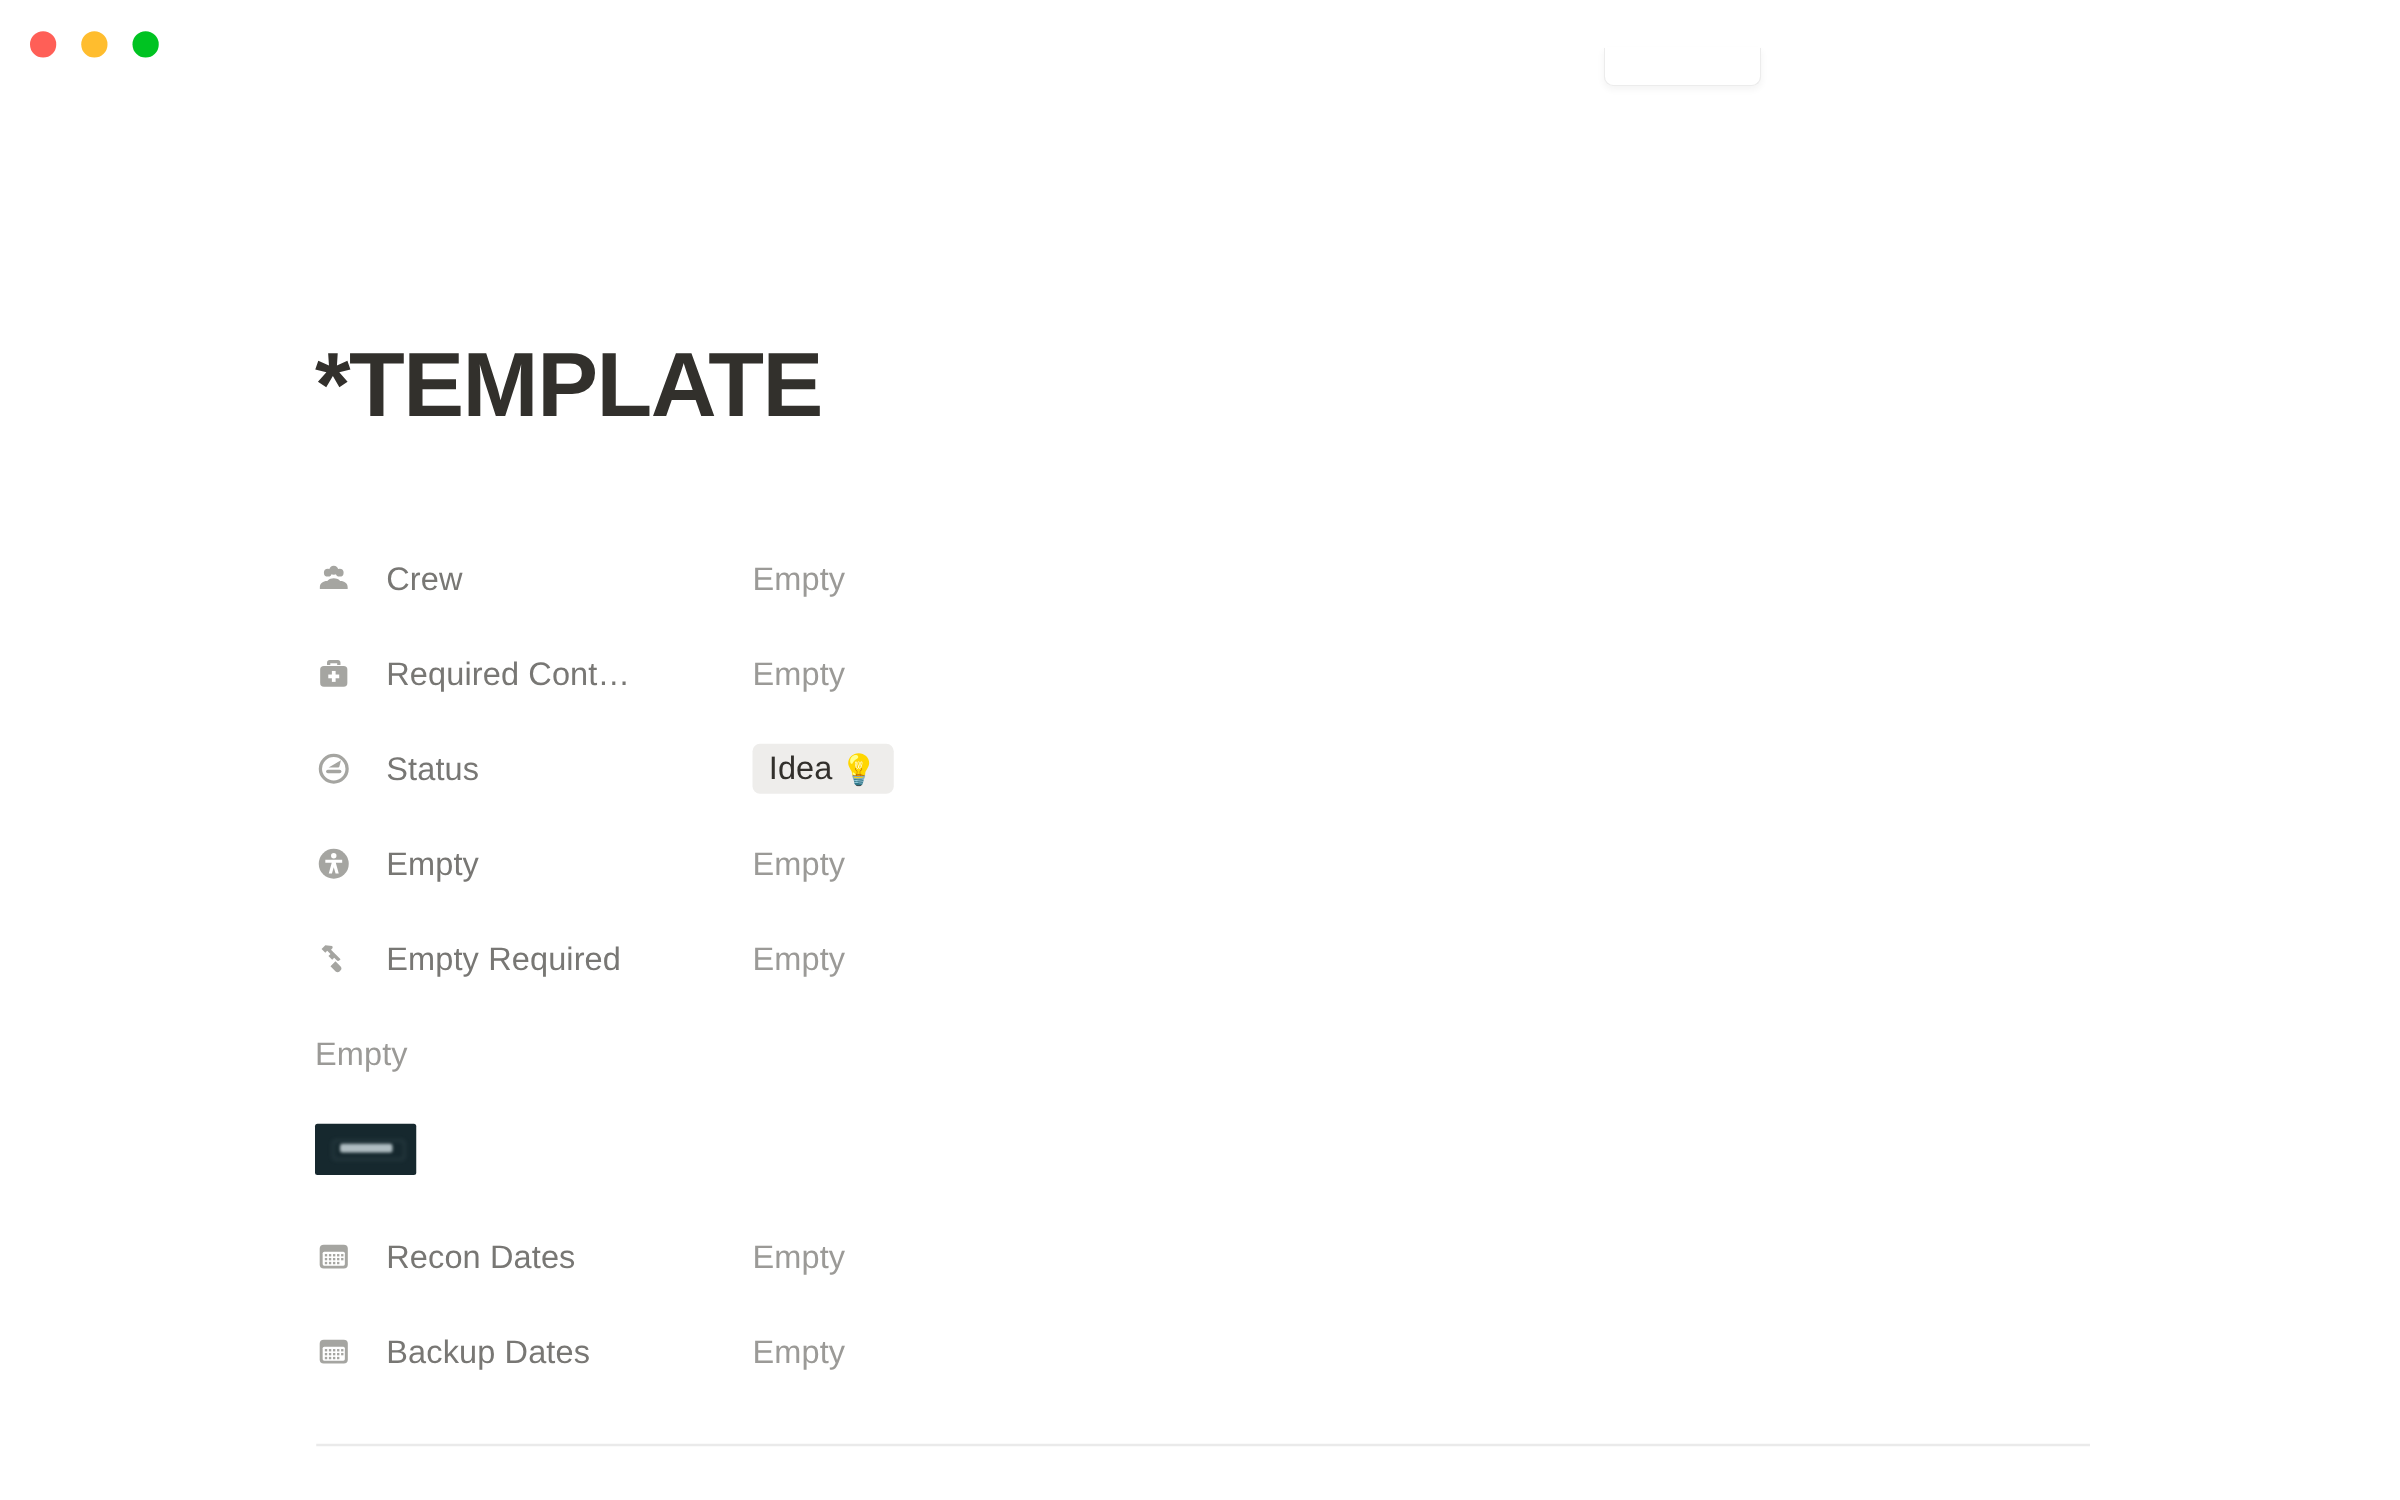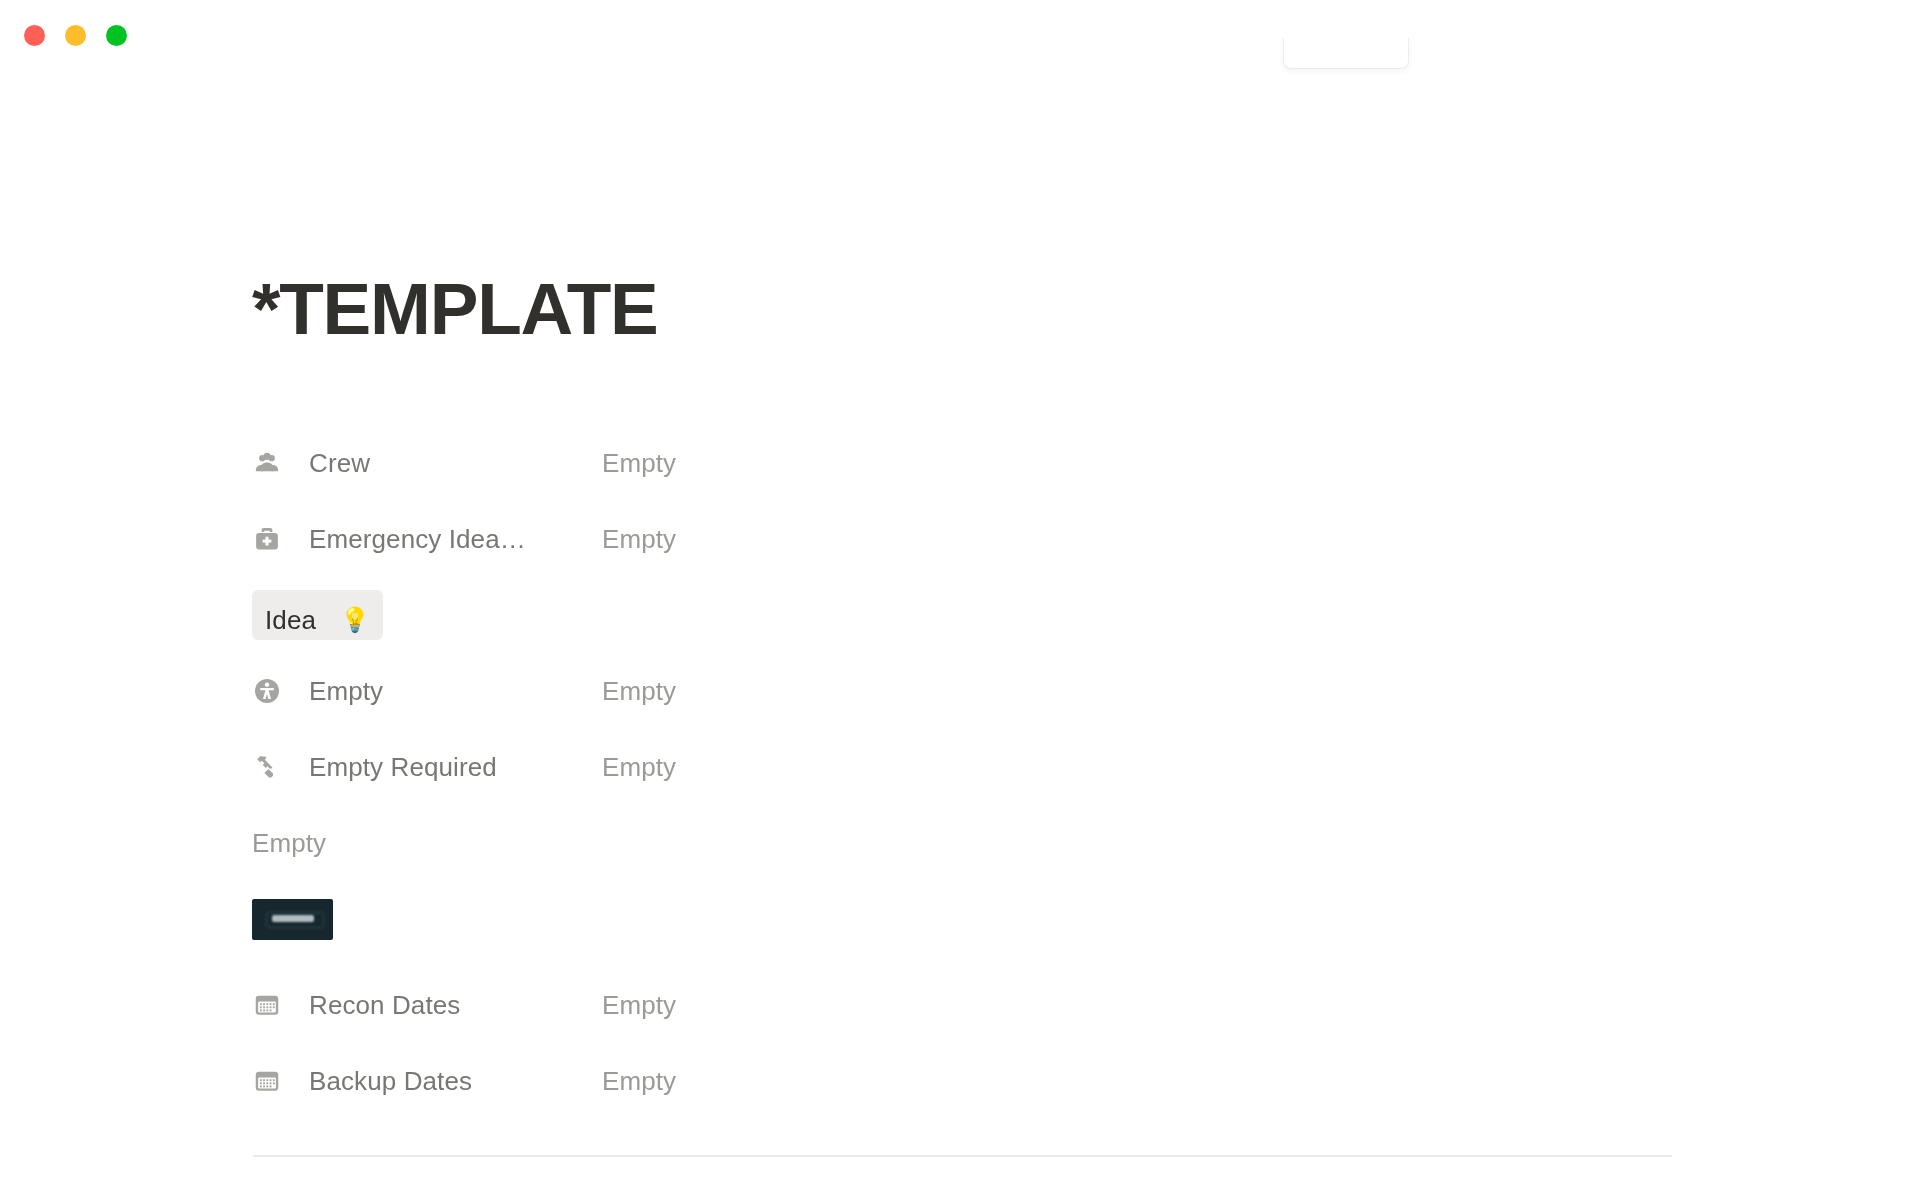--- a/index.html
+++ b/index.html
@@ -121,25 +121,25 @@
     font-size: 26px;
     color: #9b9a97;
     letter-spacing: 0.1px;
     white-space: nowrap;
     display: flex;
     align-items: center;
   }
 
   .status-chip {
     display: inline-flex;
-    align-items: center;
-    gap: 24px;
+    align-items: flex-end;
+    gap: 6px;
     background: #eeedeb;
     border-radius: 6px;
-    padding: 16px 13px 6px 13px;
+    padding: 5px 13px 6px 13px;
     font-size: 26px;
     color: #32302c;
     line-height: 1.1;
   }
   .status-chip .emoji {
     font-size: 24px;
     line-height: 1;
   }
 
   .thumb {
@@ -224,28 +224,38 @@
       <div class="prop-row">
         <div class="prop-left">
           <span class="prop-icon">
             <svg width="30" height="30" viewBox="0 0 24 24" fill="currentColor">
               <path d="M9.3 3.2h5.4c.9 0 1.6.7 1.6 1.6v1.6h-2.1V5.3H9.8v1.1H7.7V4.8c0-.9.7-1.6 1.6-1.6z"></path>
               <rect x="3.3" y="7.1" width="17.4" height="13.2" rx="2.4"></rect>
               <rect x="10.8" y="10.2" width="2.4" height="7" fill="#ffffff"></rect>
               <rect x="8.5" y="12.5" width="7" height="2.4" fill="#ffffff"></rect>
             </svg>
           </span>
-          <span class="prop-label">Emergency Idea…</span>
-        </div>
-        <div class="prop-value">
-          <span>Empty</span>
-        </div>
-      </div>
-
-      <div class="prop-row">
+          <span class="prop-label">Required Cont…</span>
+        </div>
+        <div class="prop-value">
+          <span>Empty</span>
+        </div>
+      </div>
+
+      <div class="prop-row">
+        <div class="prop-left">
+          <span class="prop-icon">
+            <svg width="30" height="30" viewBox="0 0 24 24" fill="currentColor">
+              <path d="M12 2.4A9.6 9.6 0 1 0 12 21.6 9.6 9.6 0 0 0 12 2.4zm0 2.1a7.5 7.5 0 1 1 0 15 7.5 7.5 0 0 1 0-15z"></path>
+              <path d="M16.6 6.6 8.7 11.2h6.2c.45 0 .6-.3.7-.6l1-4z"></path>
+              <rect x="7.1" y="12.7" width="9.8" height="2.2" rx="1.1"></rect>
+            </svg>
+          </span>
+          <span class="prop-label">Status</span>
+        </div>
         <div class="prop-value">
           <span class="status-chip">
             <span>Idea</span>
             <span class="emoji">💡</span>
           </span>
         </div>
       </div>
 
       <div class="prop-row">
         <div class="prop-left">

